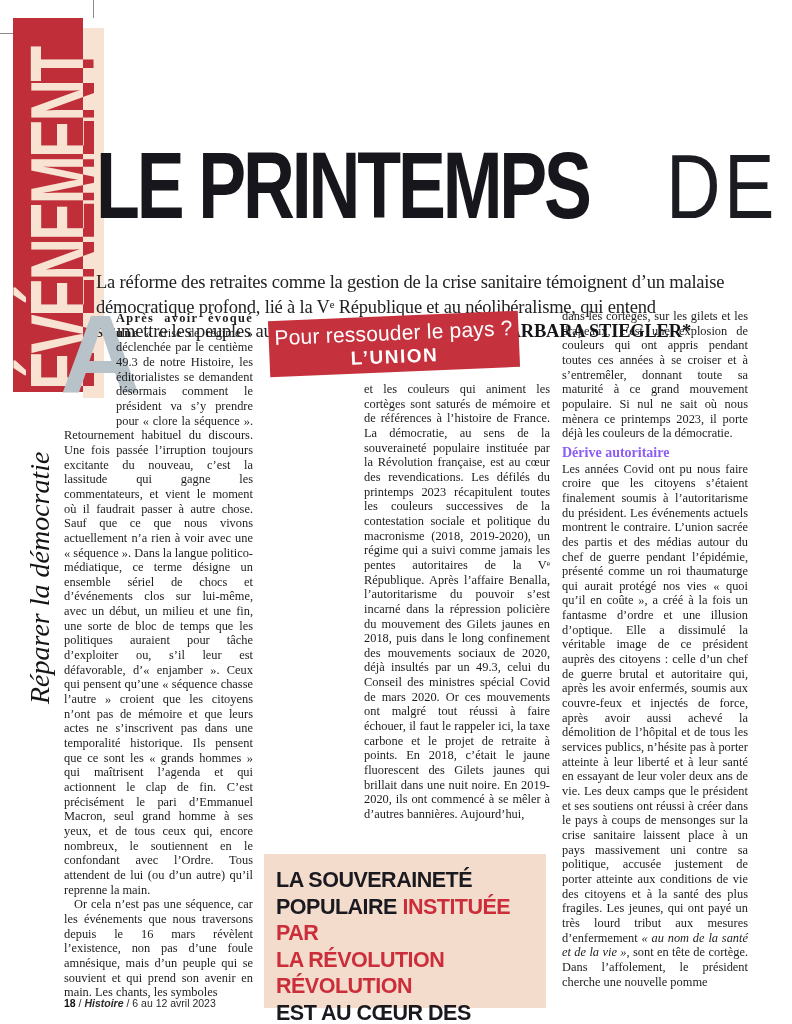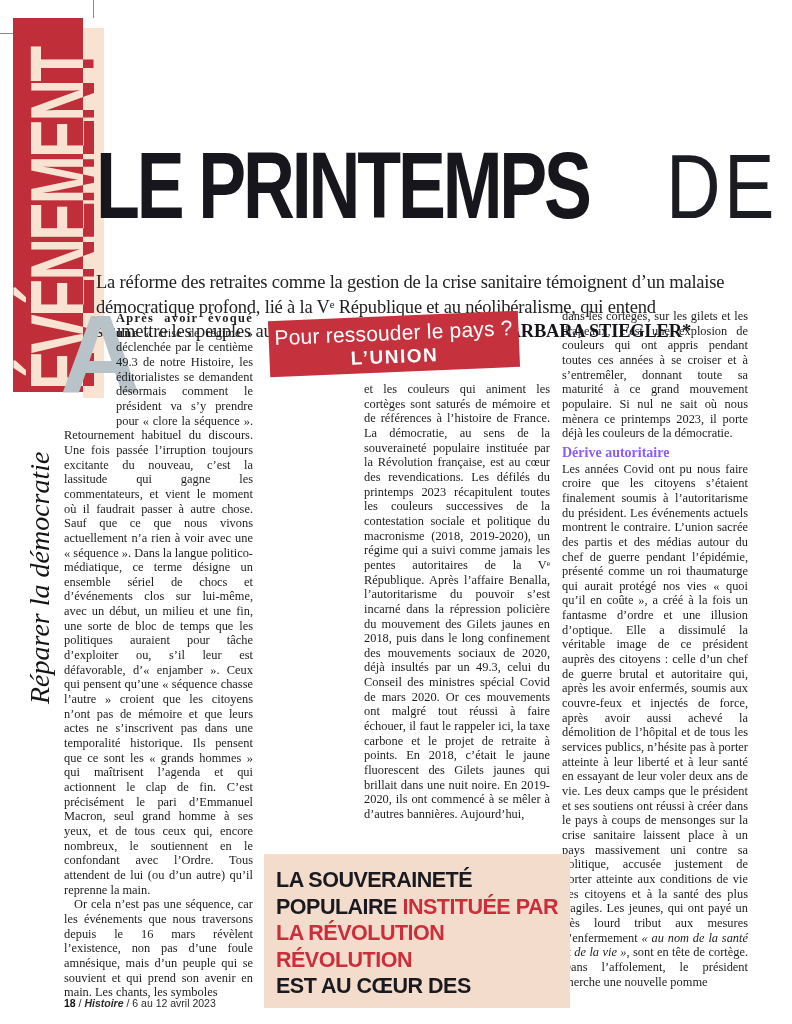--- a/index.html
+++ b/index.html
@@ -63,21 +63,21 @@
 
   
   .dropcap-spacer{float:left;width:52px;height:103px;}
   .dropcap{position:absolute;left:-4px;top:-12px;z-index:0;
            font-family:"Liberation Sans", sans-serif;font-weight:700;font-size:112px;
            line-height:1;color:#b7c3c9;}
   .col1{z-index:1;}
   .col1 p{position:relative;z-index:1;}
 
   
-  .pull-quote{position:absolute;left:264px;top:854px;width:306px;height:154px;background:#f3dccb;
+  .pull-quote{position:absolute;left:264px;top:854px;width:282px;height:154px;background:#f3dccb;
               box-sizing:border-box;padding:13px 12px;font-family:"Liberation Sans", sans-serif;
               font-weight:700;font-size:21.5px;line-height:26.5px;letter-spacing:-0.5px;}
   .pull-quote .q-dark{color:#19191f;}
   .pull-quote .q-red{color:#cc2d3a;}
 
   
   .footer{position:absolute;left:64px;top:997px;font-family:"Liberation Sans", sans-serif;
           font-size:10.5px;color:#2a2a2a;}
   .footer .f-num{font-weight:700;color:#111;margin-top:31px;}
   .footer .f-mag{font-weight:700;font-style:italic;}

